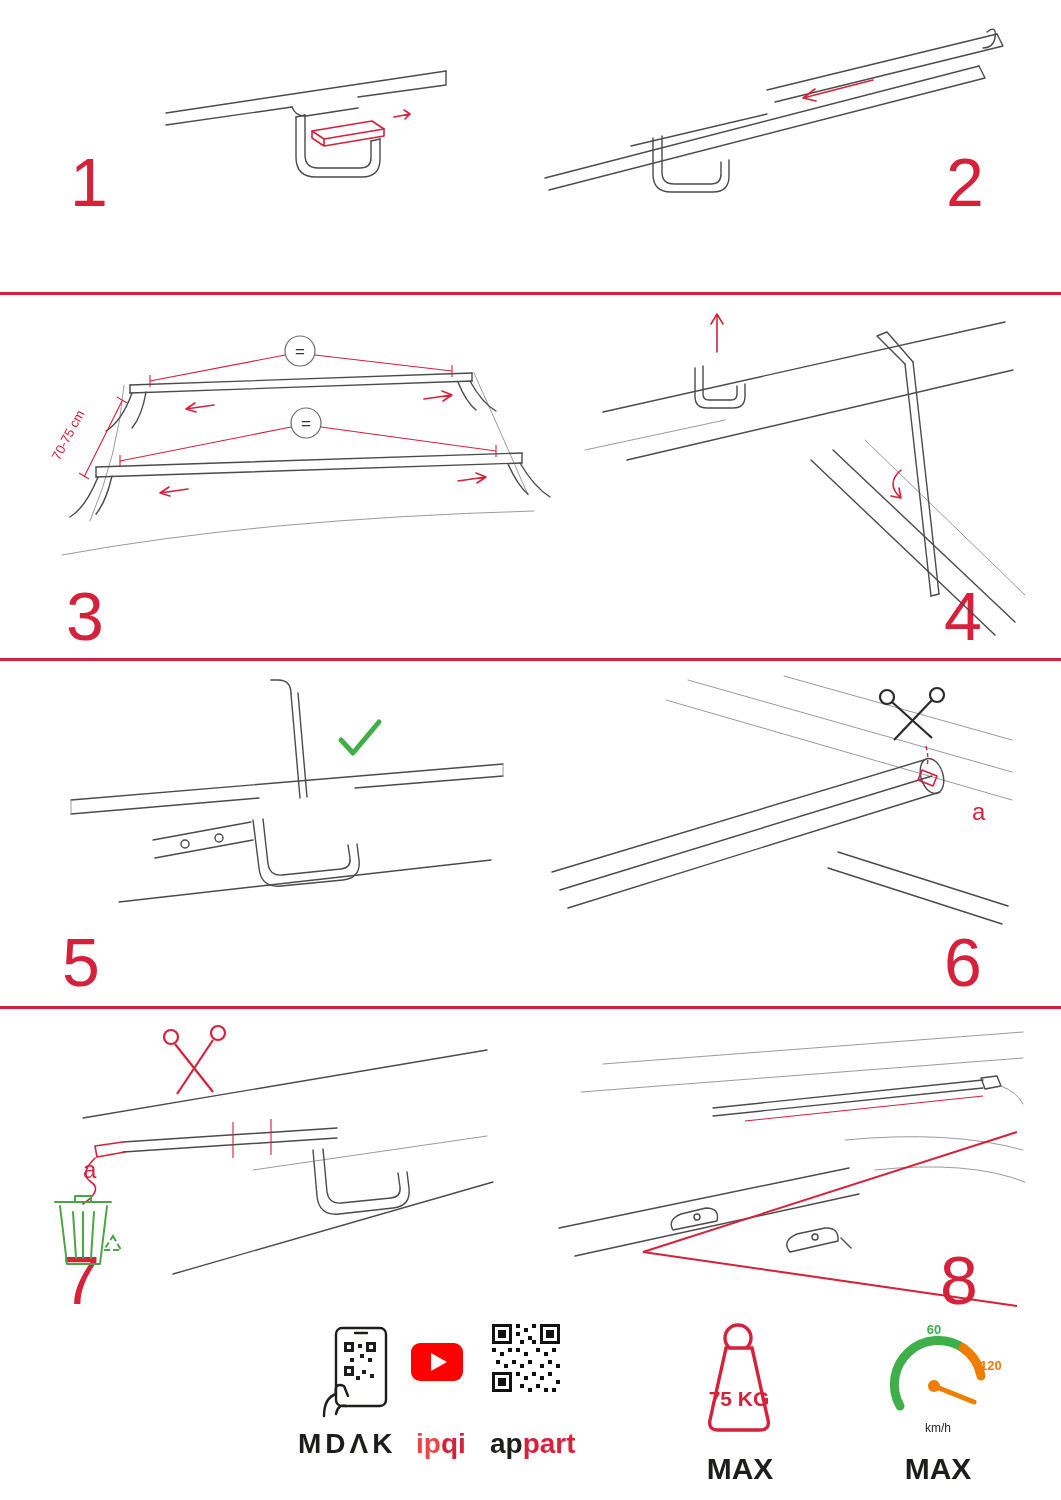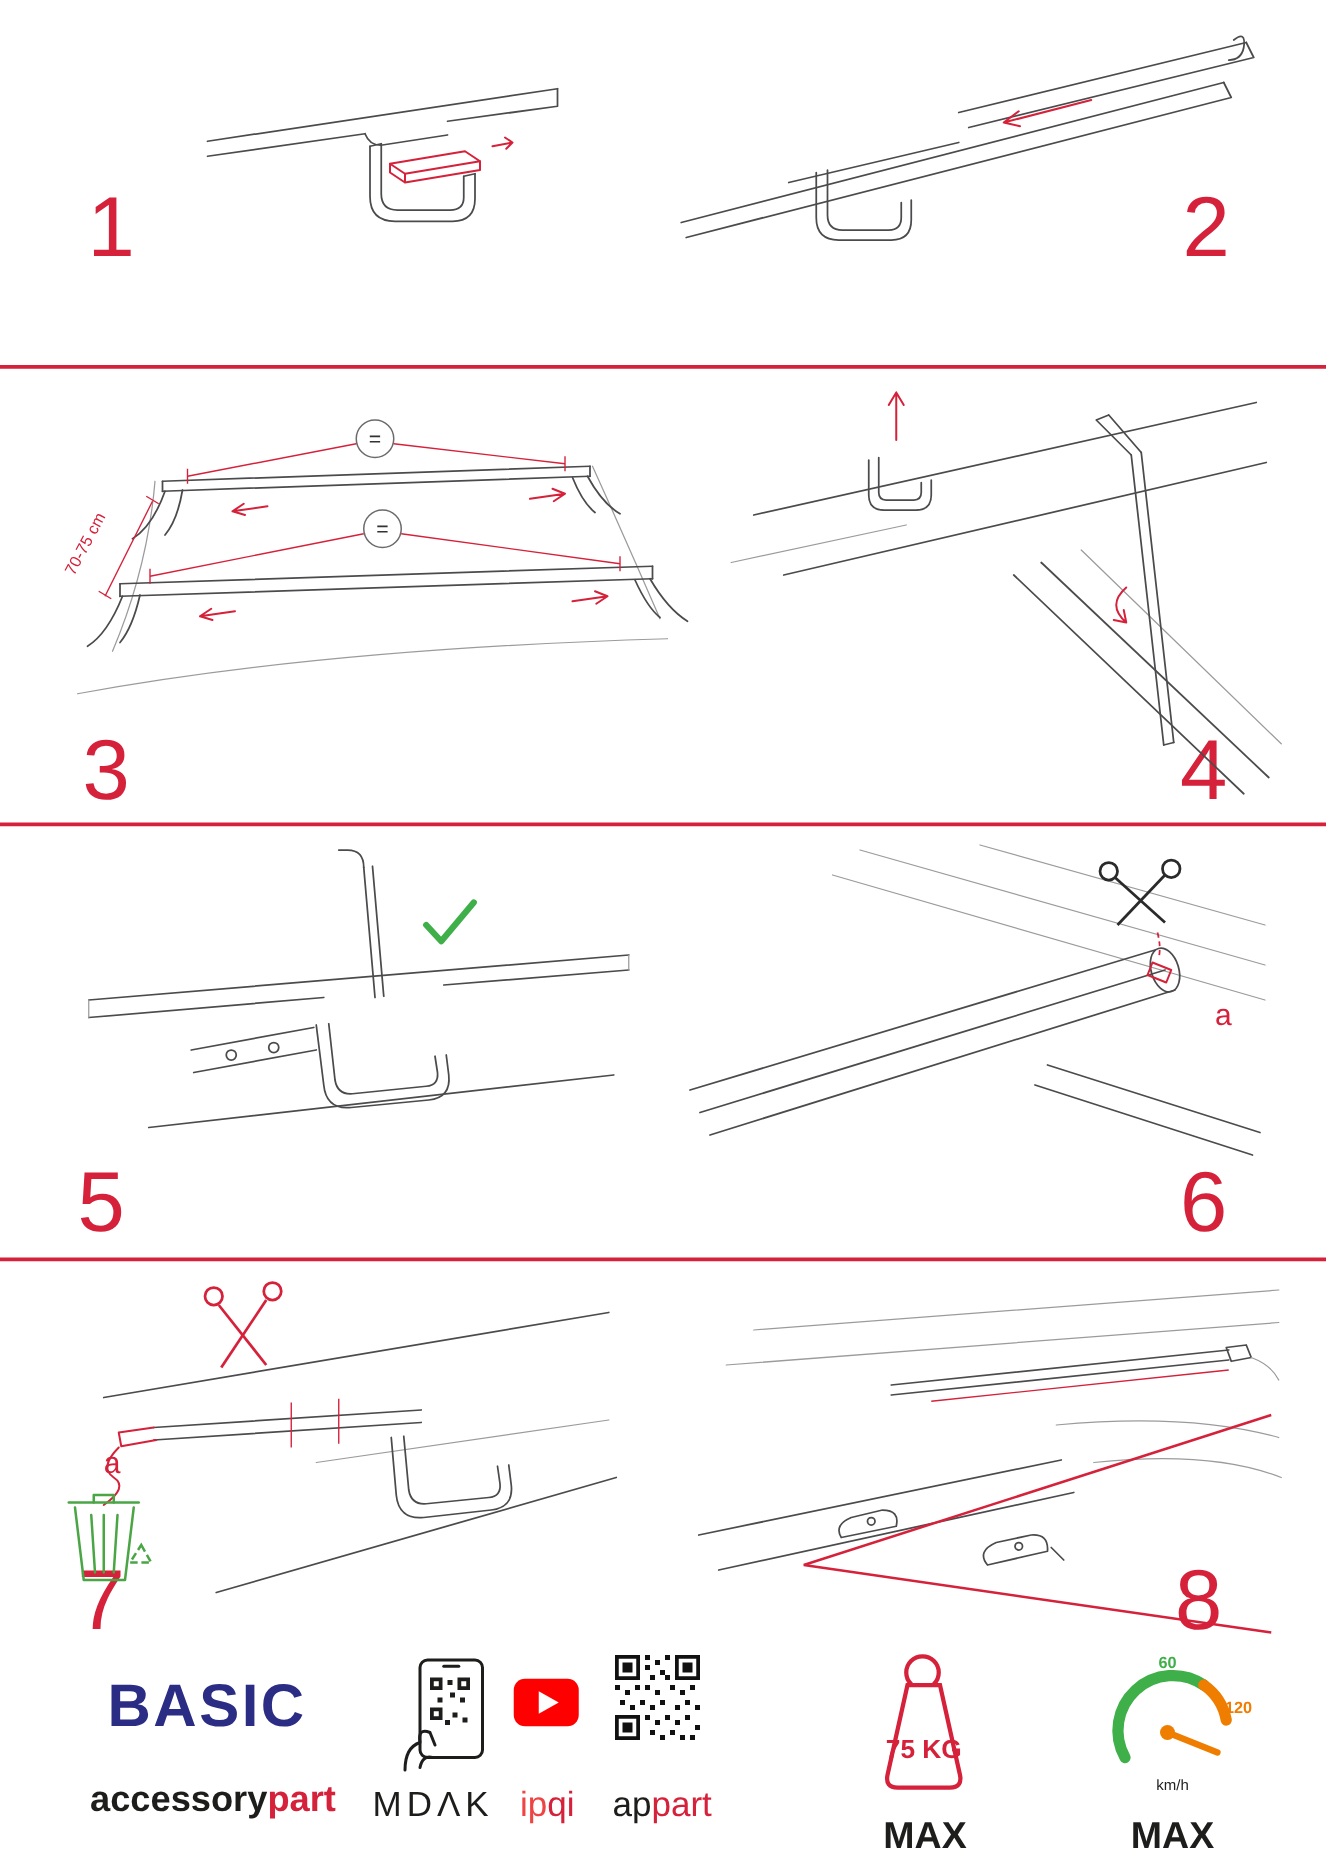--- a/index.html
+++ b/index.html
@@ -4,21 +4,21 @@
 <style>
   *{margin:0;padding:0;box-sizing:border-box}
   html,body{background:#fff}
   body{font-family:"Liberation Sans",sans-serif;color:#1d1d1b}
   .page{position:relative;width:1061px;height:1500px;margin:0 auto;background:#fff;overflow:hidden}
   .sep{position:absolute;left:0;width:100%;height:3px;background:#d5213a}
   .step-num{position:absolute;font-size:68px;line-height:1;color:#d5213a;font-weight:400}
   .brand{position:absolute;left:86px;top:1338px;font-size:48px;font-weight:700;letter-spacing:2px;color:#2b2d84}
   .brand-sub{position:absolute;left:72px;top:1424px;font-size:29px;font-weight:700;letter-spacing:0}
   .brand-sub .rw{color:#d5213a}
-  .partner{position:absolute;font-size:28px;font-weight:400;color:#1d1d1b}
+  .partner{position:absolute;font-size:28px;font-weight:700;color:#1d1d1b}
   .partner.spaced{letter-spacing:4px}
   .partner .gray{color:#ef4444}
   .partner .red{color:#d5213a}
   .max-label{position:absolute;font-size:30px;font-weight:700;text-align:center;color:#1d1d1b}
   svg.art{position:absolute;overflow:visible}
   svg .ln{stroke:#4b4b4d;stroke-width:1.4;fill:none;stroke-linecap:round;stroke-linejoin:round}
   svg .lt{stroke:#9b9b9d;stroke-width:1;fill:none;stroke-linecap:round}
   svg .rd{stroke:#d5213a;stroke-width:1.6;fill:none;stroke-linecap:round;stroke-linejoin:round}
   svg .rdT{stroke:#d5213a;stroke-width:1.1;fill:none}
   svg .rdd{stroke:#d5213a;stroke-width:1.4;fill:none;stroke-dasharray:4 3}
@@ -214,22 +214,20 @@
     <path class="ln" d="M14 210 L304 150"></path>
     <path class="ln" d="M30 238 L314 176"></path>
     <path class="ln" d="M136 196 q-14 6 -8 16 l44 -9 q3 -13 -11 -13 z"></path>
     <circle class="ln" cx="152" cy="199" r="3"></circle>
     <path class="ln" d="M252 216 q-16 7 -7 18 l48 -11 q1 -14 -13 -13 z"></path>
     <circle class="ln" cx="270" cy="219" r="3"></circle>
     <path class="ln" d="M296 220 l10 10"></path>
     <path class="rdW" d="M472 114 L98 234 L472 288"></path>
   </svg>
 
-  <div class="brand">BASIC</div>
-  <div class="brand-sub"><span>accessory</span><span class="rw">part</span></div>
 
   <svg class="art" style="left:312px;top:1322px" width="88" height="96" viewBox="0 0 88 96">
     <path class="ph" d="M30 6 h38 a6 6 0 0 1 6 6 v66 a6 6 0 0 1 -6 6 h-38 a6 6 0 0 1 -6 -6 v-66 a6 6 0 0 1 6 -6 z"></path>
     <path class="ph" d="M43 11 h12"></path>
     <g fill="#1d1d1b">
       <rect x="32" y="20" width="10" height="10"></rect>
         <rect x="54" y="20" width="10" height="10"></rect>
         <rect x="32" y="44" width="10" height="10"></rect>
       <rect x="46" y="22" width="4" height="4"></rect>
         <rect x="48" y="32" width="4" height="4"></rect>

